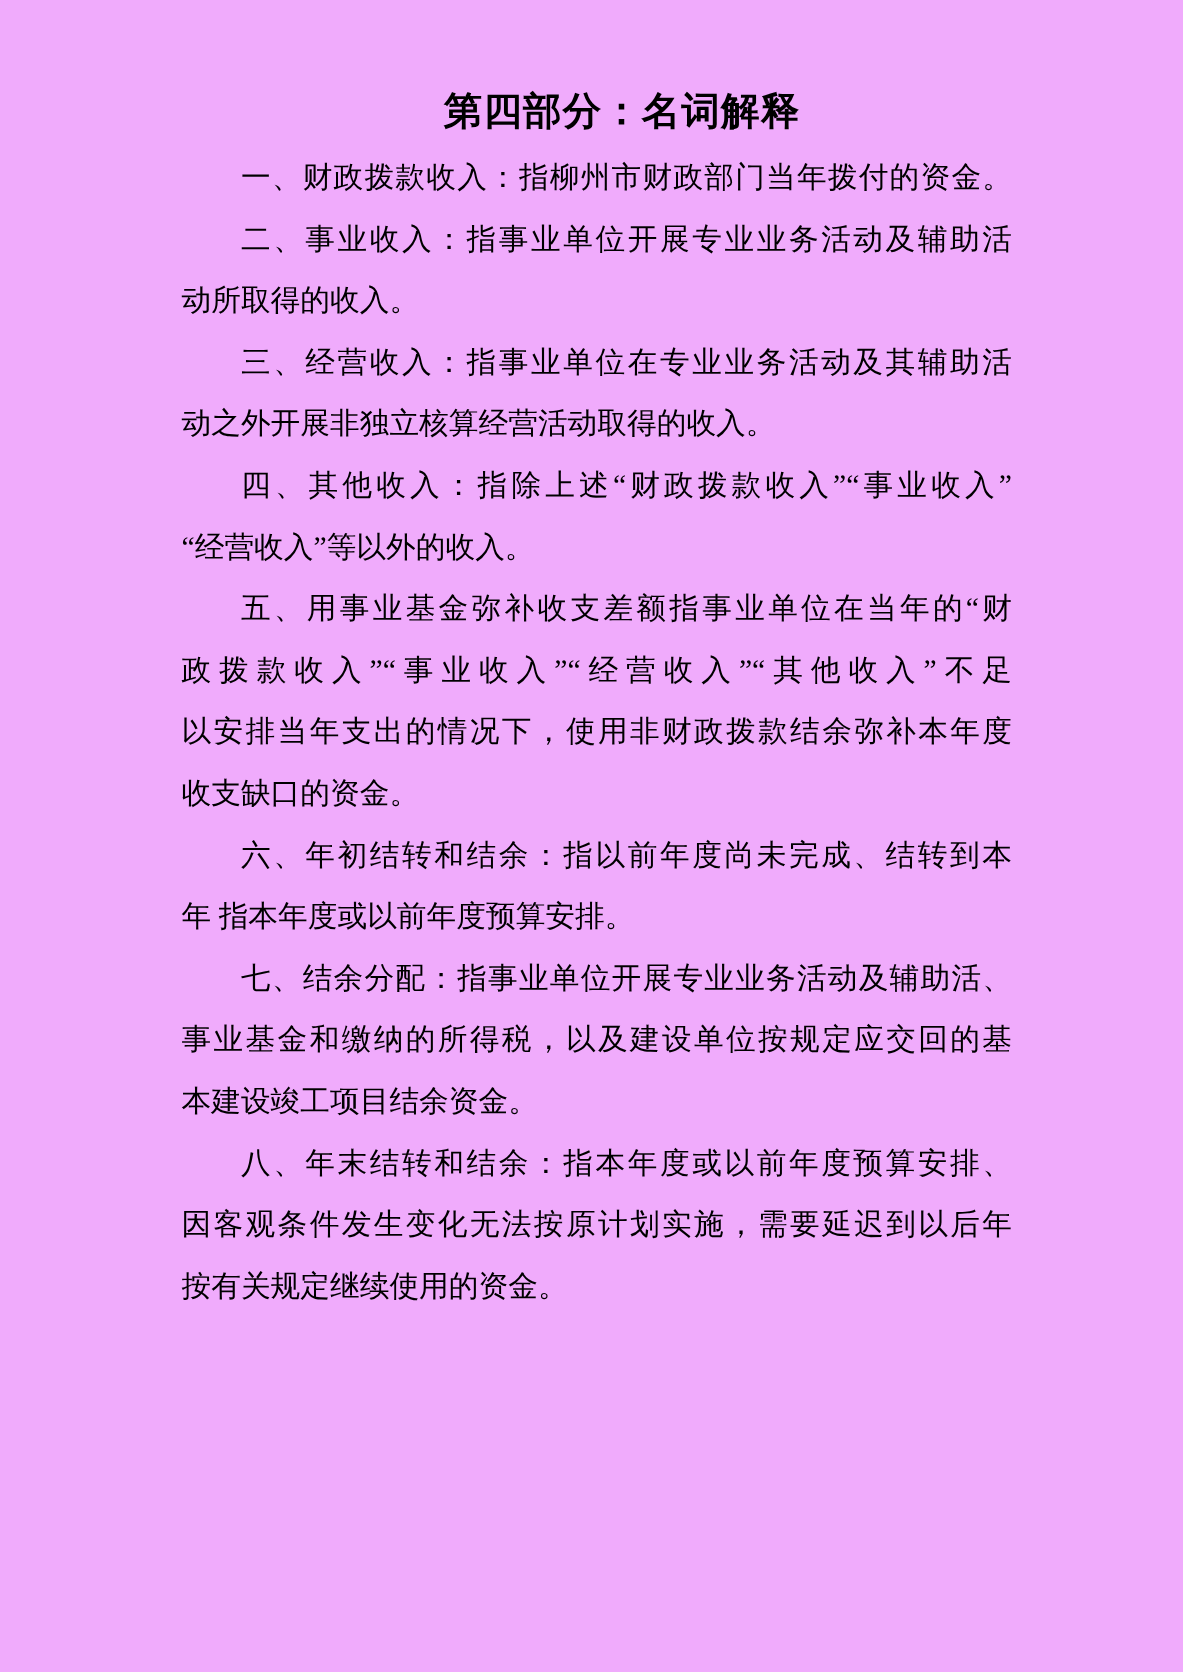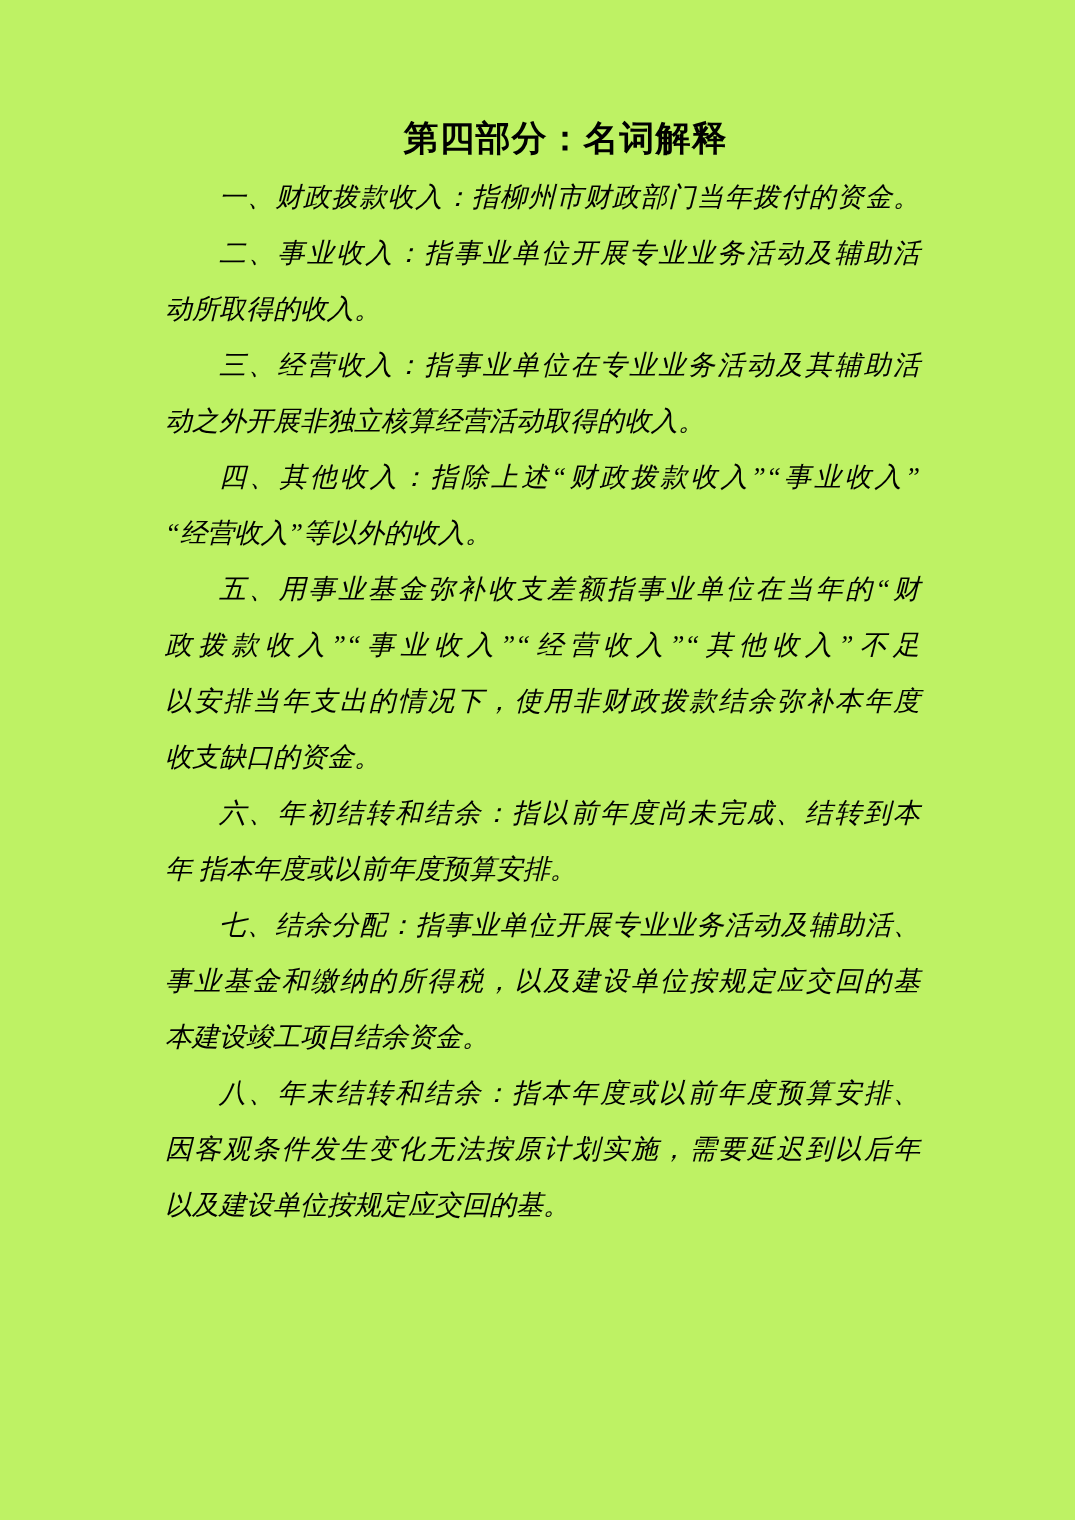--- a/index.html
+++ b/index.html
@@ -7,43 +7,43 @@
     width: 1075px;
     height: 1520px;
     background: #ffffff;
     color: #000000;
     font-family: "Liberation Serif", "DejaVu Serif", serif;
     overflow: hidden;
   }
   .page {
     width: 1075px;
     height: 1520px;
-    background: #bef264;
+    background: #f0abfc;
     box-sizing: border-box;
-    padding-top: 112px;
+    padding-top: 76px;
   }
   .sheet {
     margin-left: 165px;
     width: 755px;
   }
   .doc-title {
     margin: 0 0 5px 0;
     width: 755px;
     position: relative;
     left: 23px;
     text-align: center;
     font-family: "Liberation Sans", "DejaVu Sans", sans-serif;
     font-weight: bold;
     font-size: 35px;
     line-height: 52px;
     letter-spacing: 1px;
     color: #000000;
   }
   .content { width: 755px; }
-  .para { margin: 0; padding: 0; font-style: italic; }
+  .para { margin: 0; padding: 0; }
   .ln {
     height: 56px;
     line-height: 56px;
     font-size: 27px;
     color: #000000;
   }
   .ln.first { text-indent: 2em; }
   .ln.fill {
     text-align: justify;
     text-align-last: justify;
@@ -93,19 +93,19 @@
 
       <div class="para">
         <div class="ln first fill">七、结余分配：指事业单位开展专业业务活动及辅助活、</div>
         <div class="ln fill">事业基金和缴纳的所得税，以及建设单位按规定应交回的基</div>
         <div class="ln">本建设竣工项目结余资金。</div>
       </div>
 
       <div class="para">
         <div class="ln first fill">八、年末结转和结余：指本年度或以前年度预算安排、</div>
         <div class="ln fill">因客观条件发生变化无法按原计划实施，需要延迟到以后年</div>
-        <div class="ln">以及建设单位按规定应交回的基。</div>
+        <div class="ln">按有关规定继续使用的资金。</div>
       </div>
 
 
     </div>
   </div>
 </div>
 
 </body></html>

